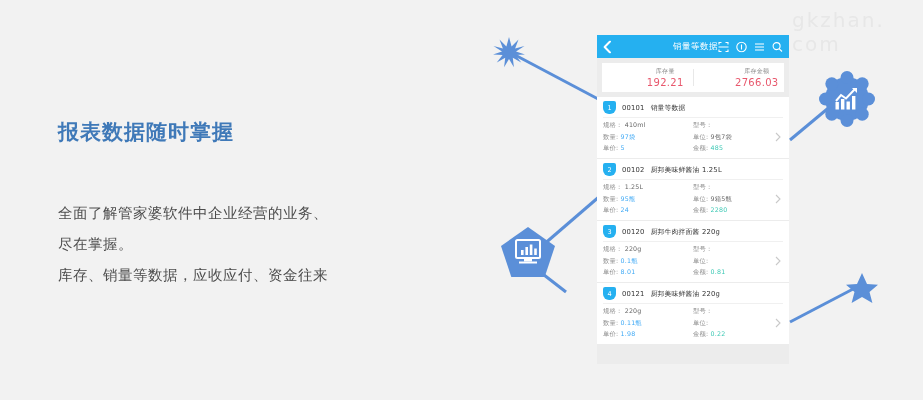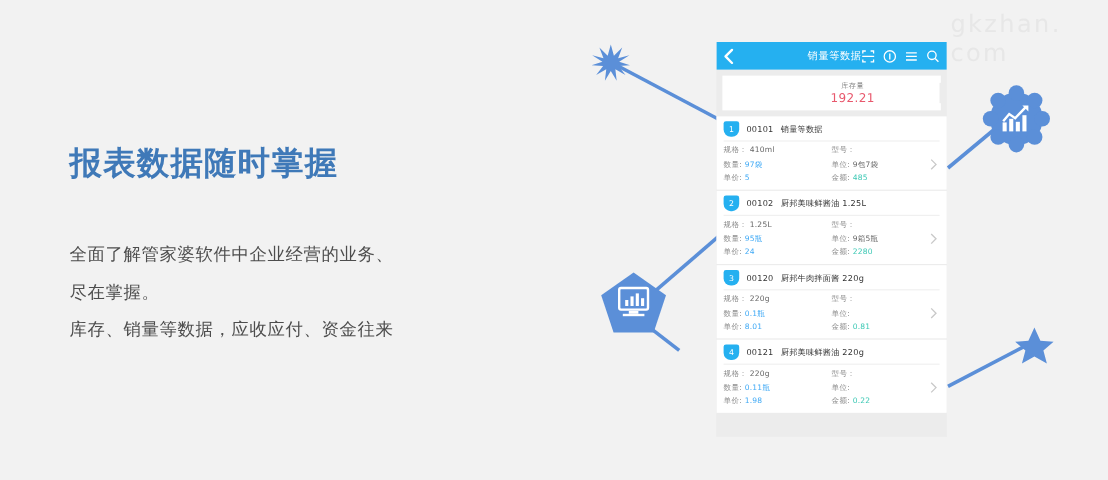--- a/index.html
+++ b/index.html
@@ -15,21 +15,21 @@
   .watermark{
     position:absolute;left:792px;top:8px;
     font-size:20px;letter-spacing:2px;
     color:#e7e7e7;font-family:"DejaVu Sans","Liberation Sans",sans-serif;
     user-select:none;
   }
 
   
   .headline{
     position:absolute;left:58px;top:118px;
-    font-size:27px;font-weight:bold;color:#3f79b8;
+    font-size:21px;font-weight:bold;color:#3f79b8;
     letter-spacing:1px;white-space:nowrap;
   }
   .body-copy{
     position:absolute;left:58px;top:198px;width:330px;
     font-size:14.5px;line-height:31px;color:#4d4d4d;
     letter-spacing:.5px;
   }
   .body-copy div{white-space:nowrap;}
 
   
@@ -211,20 +211,24 @@
         </span>
       </span>
     </div>
 
     <div class="summary">
       <div class="col">
         <span class="sum-label">库存量</span>
         <span class="sum-value">192.21</span>
       </div>
       <div class="divider"></div>
+      <div class="col">
+        <span class="sum-label">库存金额</span>
+        <span class="sum-value">2766.03</span>
+      </div>
     </div>
 
     <div class="list">
 
       <div class="row">
         <div class="row-head">
           <span class="idx">1</span>
           <span class="code">00101</span>
           <span class="pname">销量等数据</span>
         </div>

